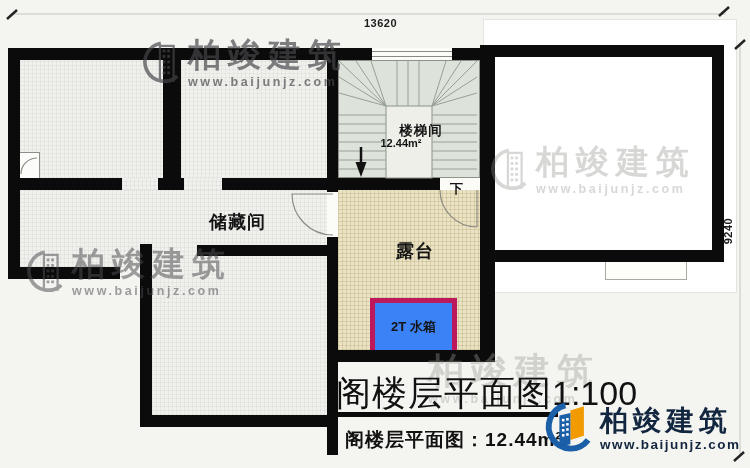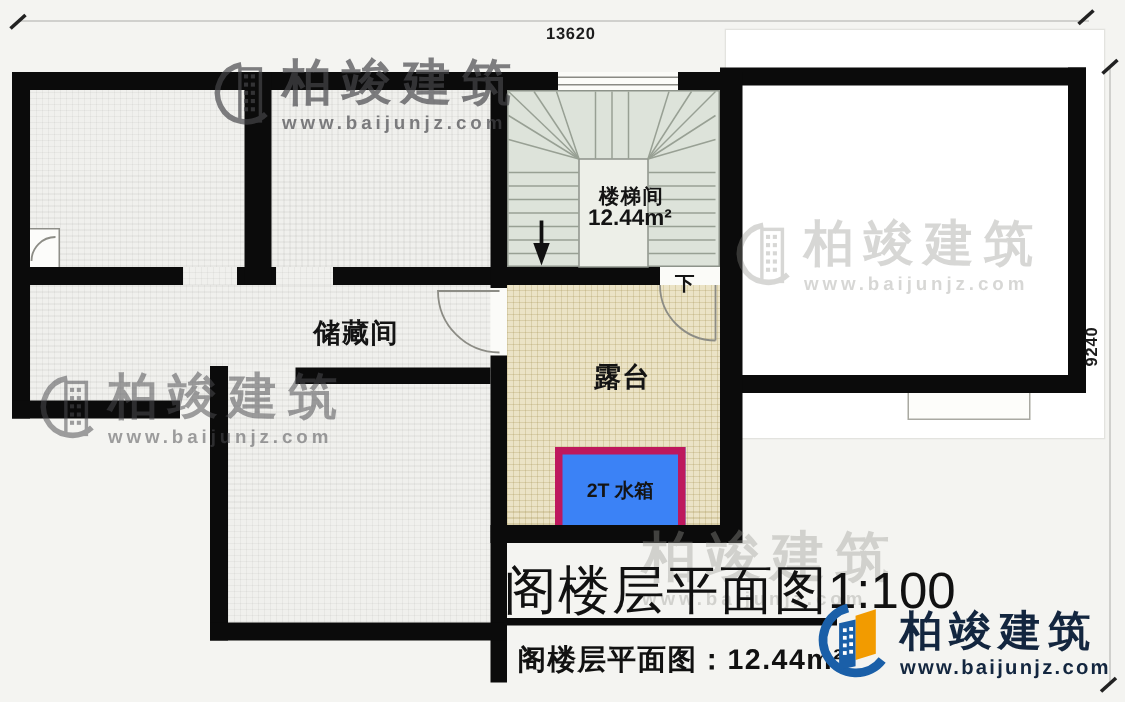--- a/index.html
+++ b/index.html
@@ -155,21 +155,21 @@
     <g stroke="#222" stroke-width="2.4">
       <path d="M7,19 L17,10"></path>
       <path d="M719,16 L729,7"></path>
       <path d="M735,49 L745,40"></path>
       <path d="M734,461 L744,452"></path>
     </g>
   </svg>
 
   <div class="abs lbl room-lbl" style="left:209px;top:210px;">储藏间</div>
   <div class="abs lbl" style="left:396px;top:122px;width:50px;text-align:center;font-size:13.5px;letter-spacing:1px;">楼梯间</div>
-  <div class="abs lbl" style="left:392px;top:137px;width:50px;text-align:center;font-size:15px;">12.44m²</div>
+  <div class="abs lbl" style="left:376px;top:137px;width:50px;text-align:center;font-size:11px;">12.44m²</div>
   <div class="abs lbl room-lbl" style="left:396px;top:239px;">露台</div>
   <div class="abs lbl" style="left:450px;top:180px;font-size:13px;">下</div>
 
   <div class="abs lbl dim-lbl" style="left:364px;top:17px;">13620</div>
   <div class="abs lbl dim-lbl v-dim" style="left:708px;top:225px;width:40px;text-align:center;">9240</div>
 
   <div class="abs wm" style="left:138px;top:38px;color:#46464a;opacity:.68;">
     <svg width="42" height="56" viewBox="0 0 46 60">
       <path d="M25,5 A21,21 0 1 0 43,41" stroke="currentColor" stroke-width="4" fill="none"></path>
       <rect x="24" y="8" width="15" height="38" fill="none" stroke="currentColor" stroke-width="2.5"></rect>

